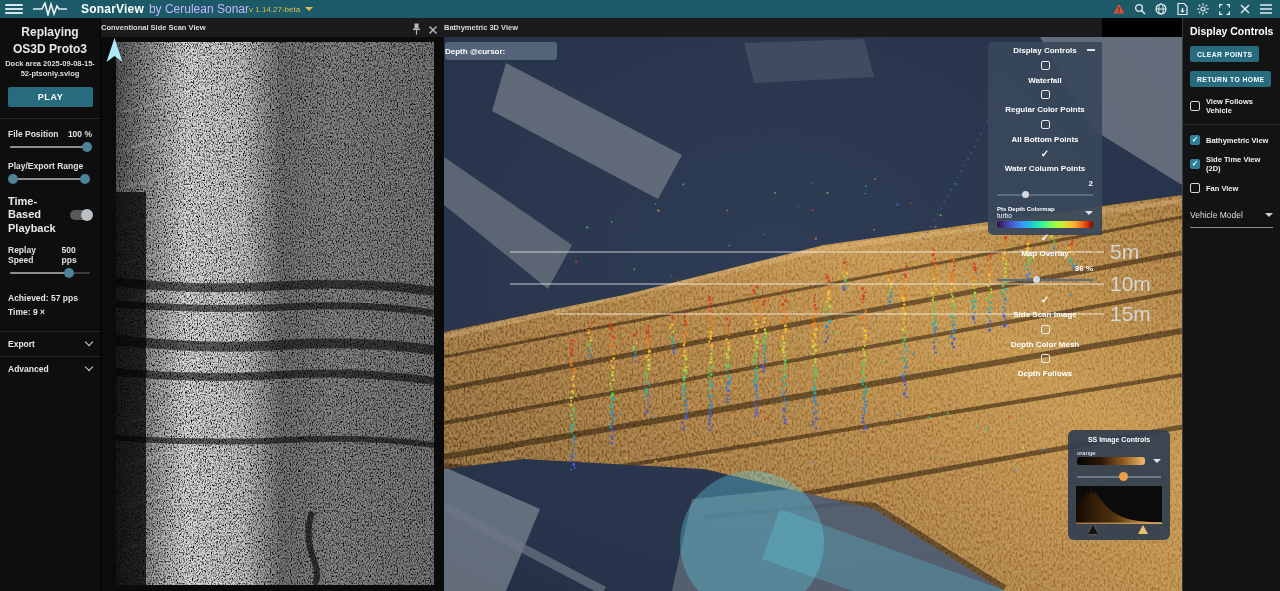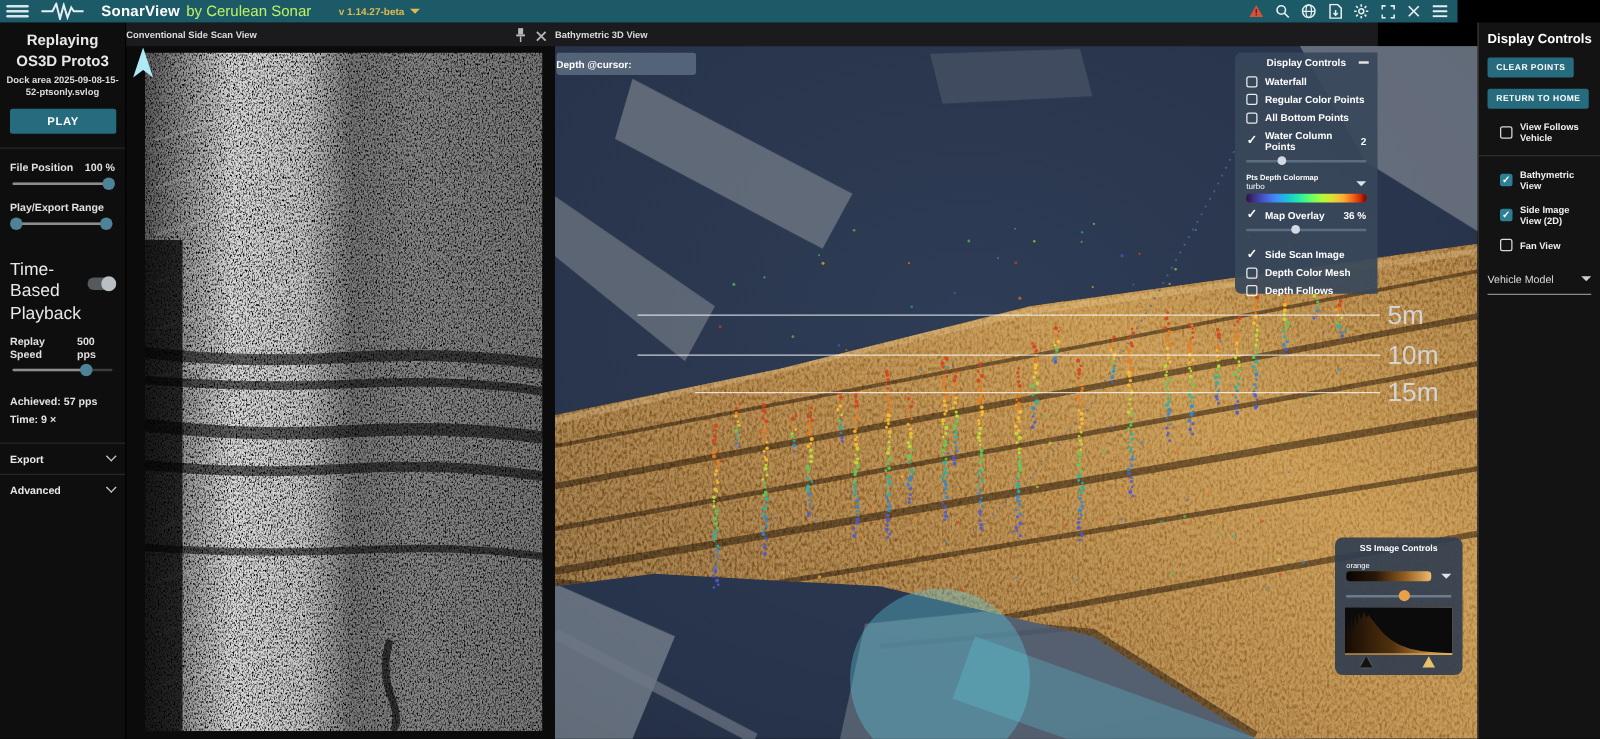--- a/index.html
+++ b/index.html
@@ -1,28 +1,28 @@
 <!DOCTYPE html>
 <html><head>
 <meta charset="utf-8">
 <style>
   * { margin:0; padding:0; box-sizing:border-box; }
   html,body { width:1280px; height:591px; overflow:hidden; background:#000;
     font-family:"Liberation Sans", sans-serif; -webkit-font-smoothing:antialiased; }
 
   
-  #topbar { position:absolute; left:0; top:0; width:1166px; height:18px;
+  #topbar { position:absolute; left:0; top:0; width:1280px; height:18px;
     background:#1d5a68; display:flex; align-items:center; z-index:50; }
   #menu-btn { width:18px; height:14px; margin-left:5px; display:flex; flex-direction:column;
     justify-content:center; gap:2px; cursor:pointer; }
   #menu-btn i { display:block; height:2px; background:#d7e6ea; border-radius:1px; }
   #logo { margin-left:10px; }
   #app-title { margin-left:14px; font-size:12px; color:#fff; font-weight:bold; letter-spacing:.2px; }
-  #app-sub { margin-left:5px; font-size:12px; color:#bef264; }
-  #app-ver { margin-left:22px; font-size:8px; color:#e0bc4c; font-weight:bold; }
+  #app-sub { margin-left:5px; font-size:12px; color:#c4b5fd; }
+  #app-ver { margin-left:0; font-size:8px; color:#e0bc4c; font-weight:normal; }
   .caret-dn { width:0; height:0; border-left:4px solid transparent; border-right:4px solid transparent;
     border-top:4px solid #e0bc4c; margin-left:5px; }
   #topbar-icons { margin-left:auto; display:flex; align-items:center; gap:9px; padding-right:8px; }
   #topbar-icons .tbi { width:12px; height:12px; display:flex; align-items:center; justify-content:center; cursor:pointer; }
 
   
   #sidebar { position:absolute; left:0; top:18px; width:101px; height:573px;
     background:#0e0e0e; color:#e8e8e8; border-right:1px solid #000; }
   #sb-status { text-align:center; font-size:12px; font-weight:bold; margin-top:7px; }
   #sb-device { text-align:center; font-size:12px; font-weight:bold; margin-top:3px; }
@@ -32,21 +32,21 @@
     font-family:inherit; }
   .sb-div { border-top:1px solid #272727; margin-top:11px; }
   .ctl-row { display:flex; justify-content:space-between; align-items:flex-end; padding:0 8px; margin-top:10px;
     font-size:8.5px; font-weight:bold; color:#e0e0e0; }
   .ctl-row .val { font-weight:bold; color:#e0e0e0; }
   .slider { position:relative; height:10px; margin:3px 10px 0; }
   .slider .track { position:absolute; left:0; right:0; top:4px; height:2px; background:#3c3c3c; border-radius:1px; }
   .slider .fill  { position:absolute; top:4px; height:2px; background:#8d8d8d; border-radius:1px; }
   .slider .knob  { position:absolute; top:0; width:10px; height:10px; border-radius:50%; background:#4e8296; cursor:pointer; }
   .tg-row { display:flex; justify-content:space-between; align-items:center; padding:0 8px; margin-top:11px; }
-  .tg-label { font-size:14px; font-weight:normal; line-height:1.25;margin-top:12px; }
+  .tg-label { font-size:11px; font-weight:bold; line-height:1.25; }
   .toggle { position:relative; width:22px; height:10px; border-radius:5px; background:#55595b; cursor:pointer; }
   .toggle .tknob { position:absolute; right:-1px; top:-1px; width:12px; height:12px; border-radius:50%; background:#b9bfc2; }
   .sb-info { padding:0 8px; font-size:8.5px; font-weight:bold; margin-top:13px; line-height:1.7; color:#e3e3e3; }
   .sb-sec { display:flex; justify-content:space-between; align-items:center; padding:7px 8px; font-size:8.5px;
     font-weight:bold; cursor:pointer; }
   .chev { width:6px; height:6px; border-right:1.5px solid #cfcfcf; border-bottom:1.5px solid #cfcfcf;
     transform:rotate(45deg); margin-top:-3px; }
 
   
   .view-header { position:absolute; top:0; left:0; right:0; height:19px; background:#1b1b1d;
@@ -65,21 +65,21 @@
   #scene { position:absolute; left:0; top:19px; width:738px; height:554px; cursor:grab; }
   #depth-pill { position:absolute; left:1px; top:24px; width:112px; height:18px; border-radius:3px;
     background:rgba(92,108,128,.85); color:#fff; font-size:8px; font-weight:bold;
     display:flex; align-items:center; justify-content:flex-start; }
 
   
   #dcp { position:absolute; right:0; top:24px; width:114px; height:193px;
     background:rgba(56,71,90,.93); border-radius:5px 0 0 5px; color:#fff; z-index:20; }
   #dcp-title { text-align:center; font-size:8px; font-weight:bold; margin-top:4px; }
   #dcp-min { position:absolute; right:7px; top:7px; width:8px; height:2px; background:#e2e2e2; cursor:pointer; }
-  .dcp-row { display:flex; align-items:center; gap:6px; margin:5.5px 9px 0; font-size:8px; font-weight:bold; }
+  .dcp-row { display:flex; align-items:center; gap:6px; margin:5.5px 9px 0; font-size:8px; font-weight:bold;flex-direction:column; }
   .dcp-row .rv { margin-left:auto; font-size:8px; }
   .chk { width:9px; height:9px; border:1.3px solid #ececec; border-radius:2px; flex:0 0 auto;
     display:flex; align-items:center; justify-content:center; cursor:pointer; }
   .chk.checked { border-color:transparent; }
   .chk.checked::before { content:"✓"; color:#fff; font-size:10px; font-weight:bold; line-height:1; }
   .mini-slider { position:relative; height:7px; margin:3px 9px 0; }
   .mini-slider .track { position:absolute; left:0; right:0; top:3px; height:2px; background:#5d6d80; }
   .mini-slider .knob { position:absolute; top:0; width:7px; height:7px; border-radius:50%; background:#d3dae1; cursor:pointer; }
   #cm-block { margin:8px 9px 0; position:relative; }
   #cm-label { font-size:6px; font-weight:bold; }
@@ -109,21 +109,21 @@
   #tri-lo { left:12px; border-bottom:9px solid #15120d; filter:drop-shadow(0 0 1px #777); }
   #tri-hi { left:62px; border-bottom:9px solid #eac26e; }
 
   
   #rpanel { position:absolute; left:1182px; top:18px; width:98px; height:573px; background:#131313;
     color:#eee; border-left:1px solid #3a3a3a; }
   #rp-title { font-size:10.5px; font-weight:bold; padding:7px 0 0 7px; color:#fff; }
   .rp-btn { display:inline-block; margin:9px 0 0 7px; padding:5px 7px 4px; background:#266b7e; border:none;
     border-radius:2px; color:#fff; font-weight:bold; font-size:6.8px; letter-spacing:.4px; cursor:pointer;
     font-family:inherit; }
-  .rp-row { display:flex; align-items:center; gap:6px; padding:0 17px; margin-top:10px; font-size:7.5px;
+  .rp-row { display:flex; align-items:center; gap:6px; padding:0 7px; margin-top:10px; font-size:7.5px;
     font-weight:bold; color:#f0f0f0; }
   .chkb { width:10px; height:10px; border:1.6px solid #d9d9d9; border-radius:2px; flex:0 0 auto;
     display:flex; align-items:center; justify-content:center; cursor:pointer; }
   .chkb.checked { background:#2d7f95; border-color:#2d7f95; }
   .chkb.checked::before { content:"✓"; color:#fff; font-size:8px; font-weight:bold; line-height:1; }
   .rp-div { border-top:1px solid #2e2e2e; margin-top:9px; }
   #vm-row { display:flex; justify-content:space-between; align-items:center; padding:0 7px; margin-top:17px;
     font-size:8.5px; color:#dcdcdc; cursor:pointer; }
   #vm-caret { width:0; height:0; border-left:4px solid transparent; border-right:4px solid transparent;
     border-top:4px solid #cfcfcf; }
@@ -1292,21 +1292,21 @@
     <span class="chkb"></span>
     <span>View Follows Vehicle</span>
   </div>
   <div class="rp-div"></div>
   <div class="rp-row">
     <span class="chkb checked"></span>
     <span>Bathymetric View</span>
   </div>
   <div class="rp-row">
     <span class="chkb checked"></span>
-    <span>Side Image View (2D)</span>
+    <span>Side Time View (2D)</span>
   </div>
   <div class="rp-row">
     <span class="chkb"></span>
     <span>Fan View</span>
   </div>
 
   <div id="vm-row">
     <span>Vehicle Model</span>
     <span id="vm-caret"></span>
   </div>

